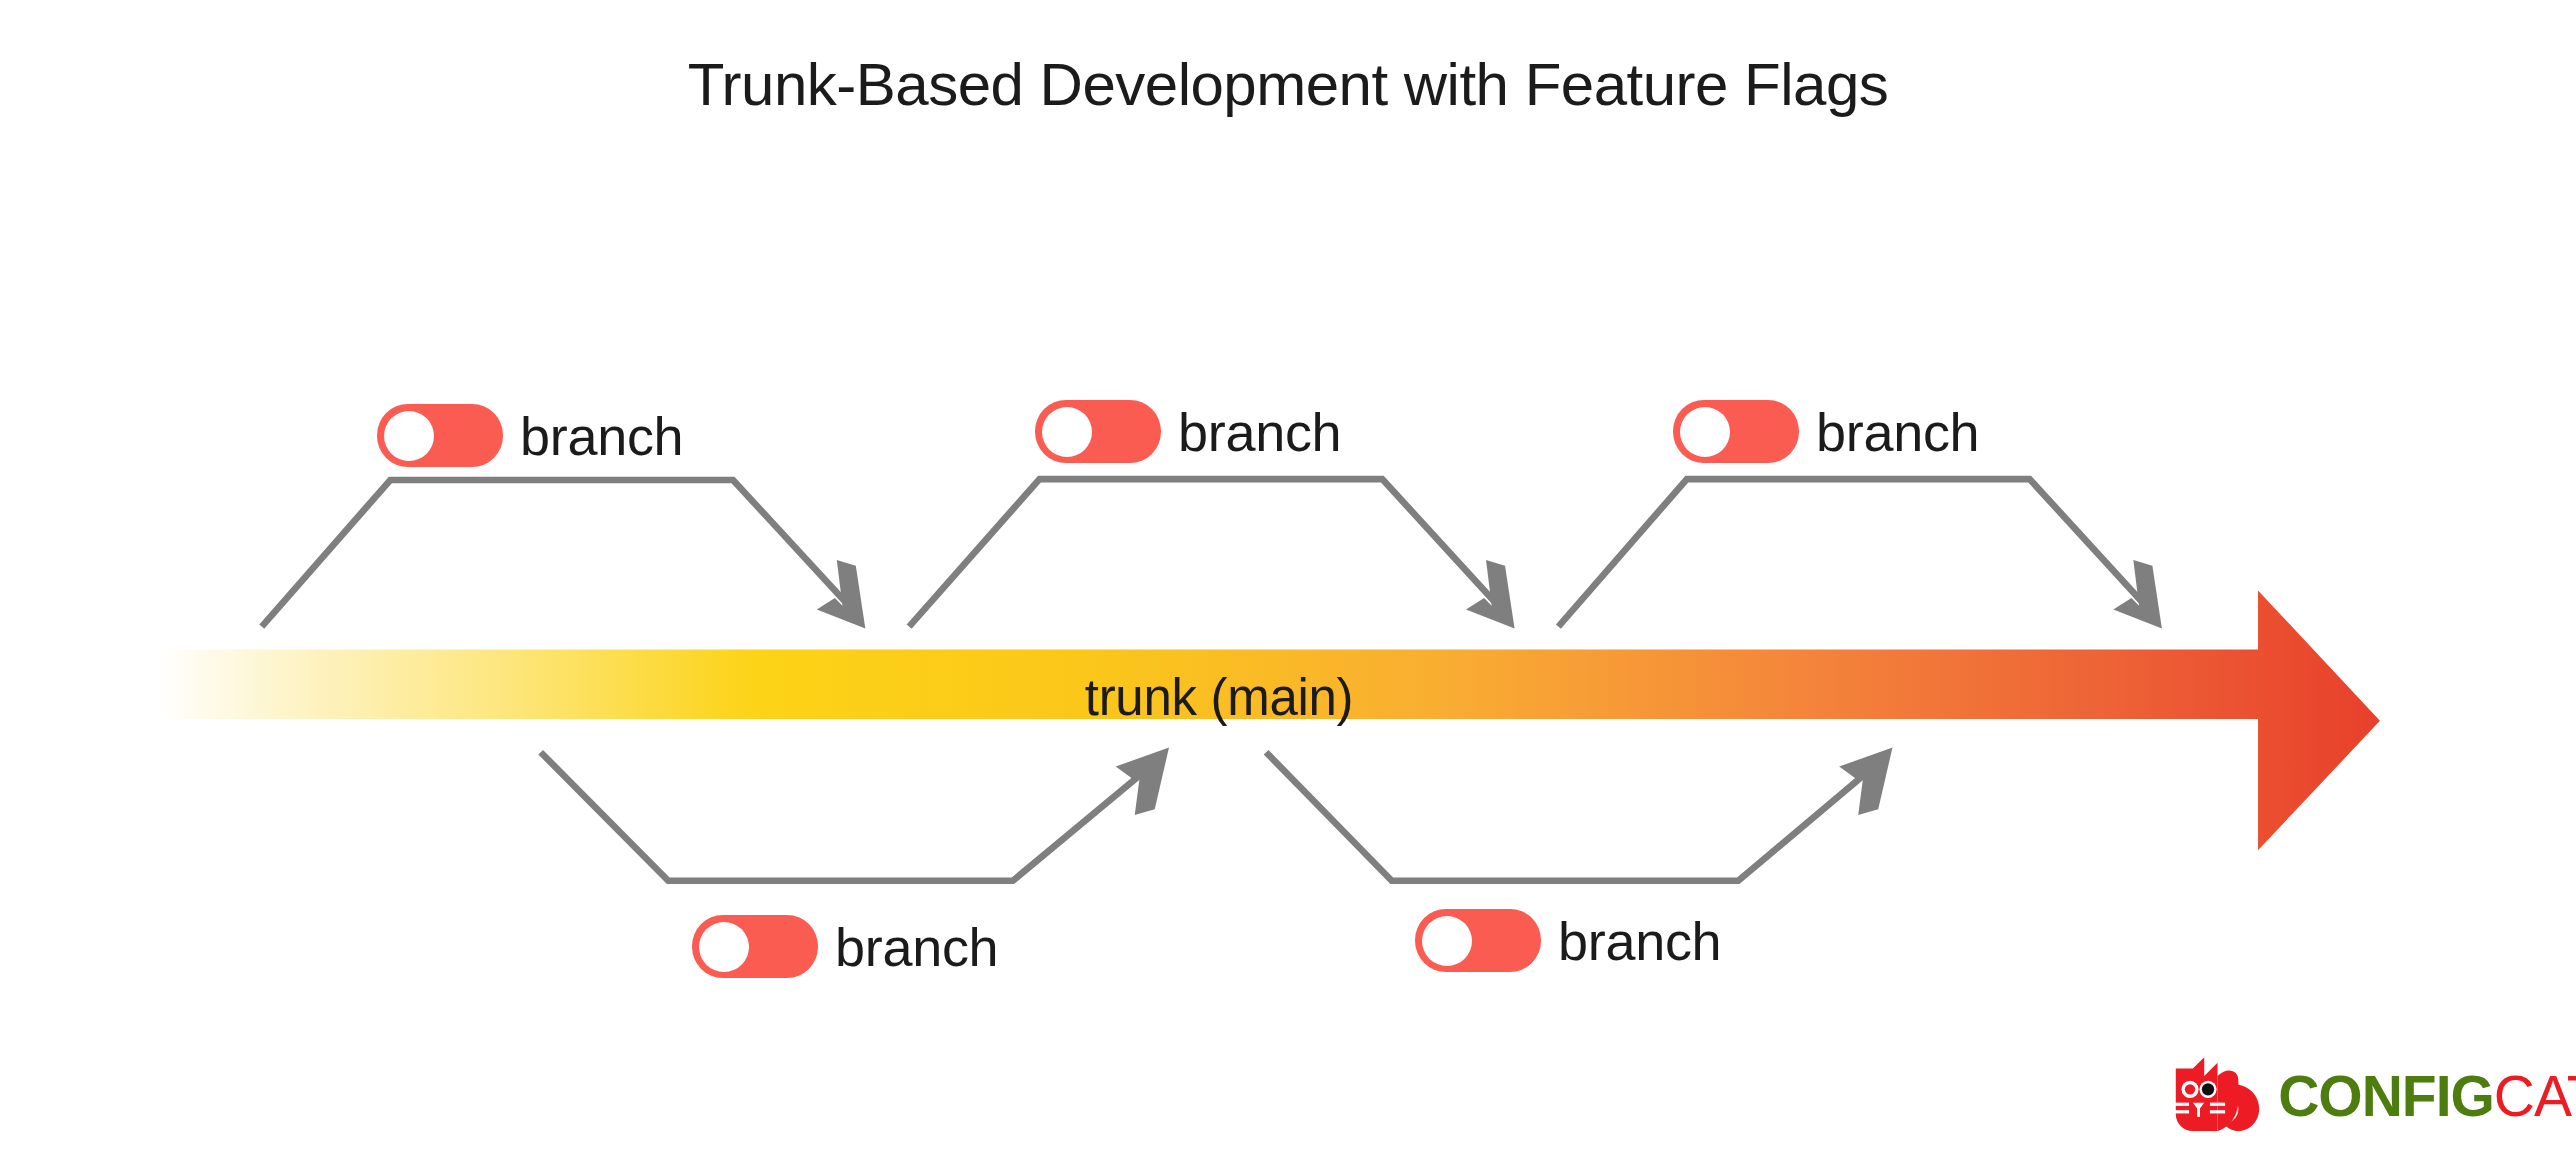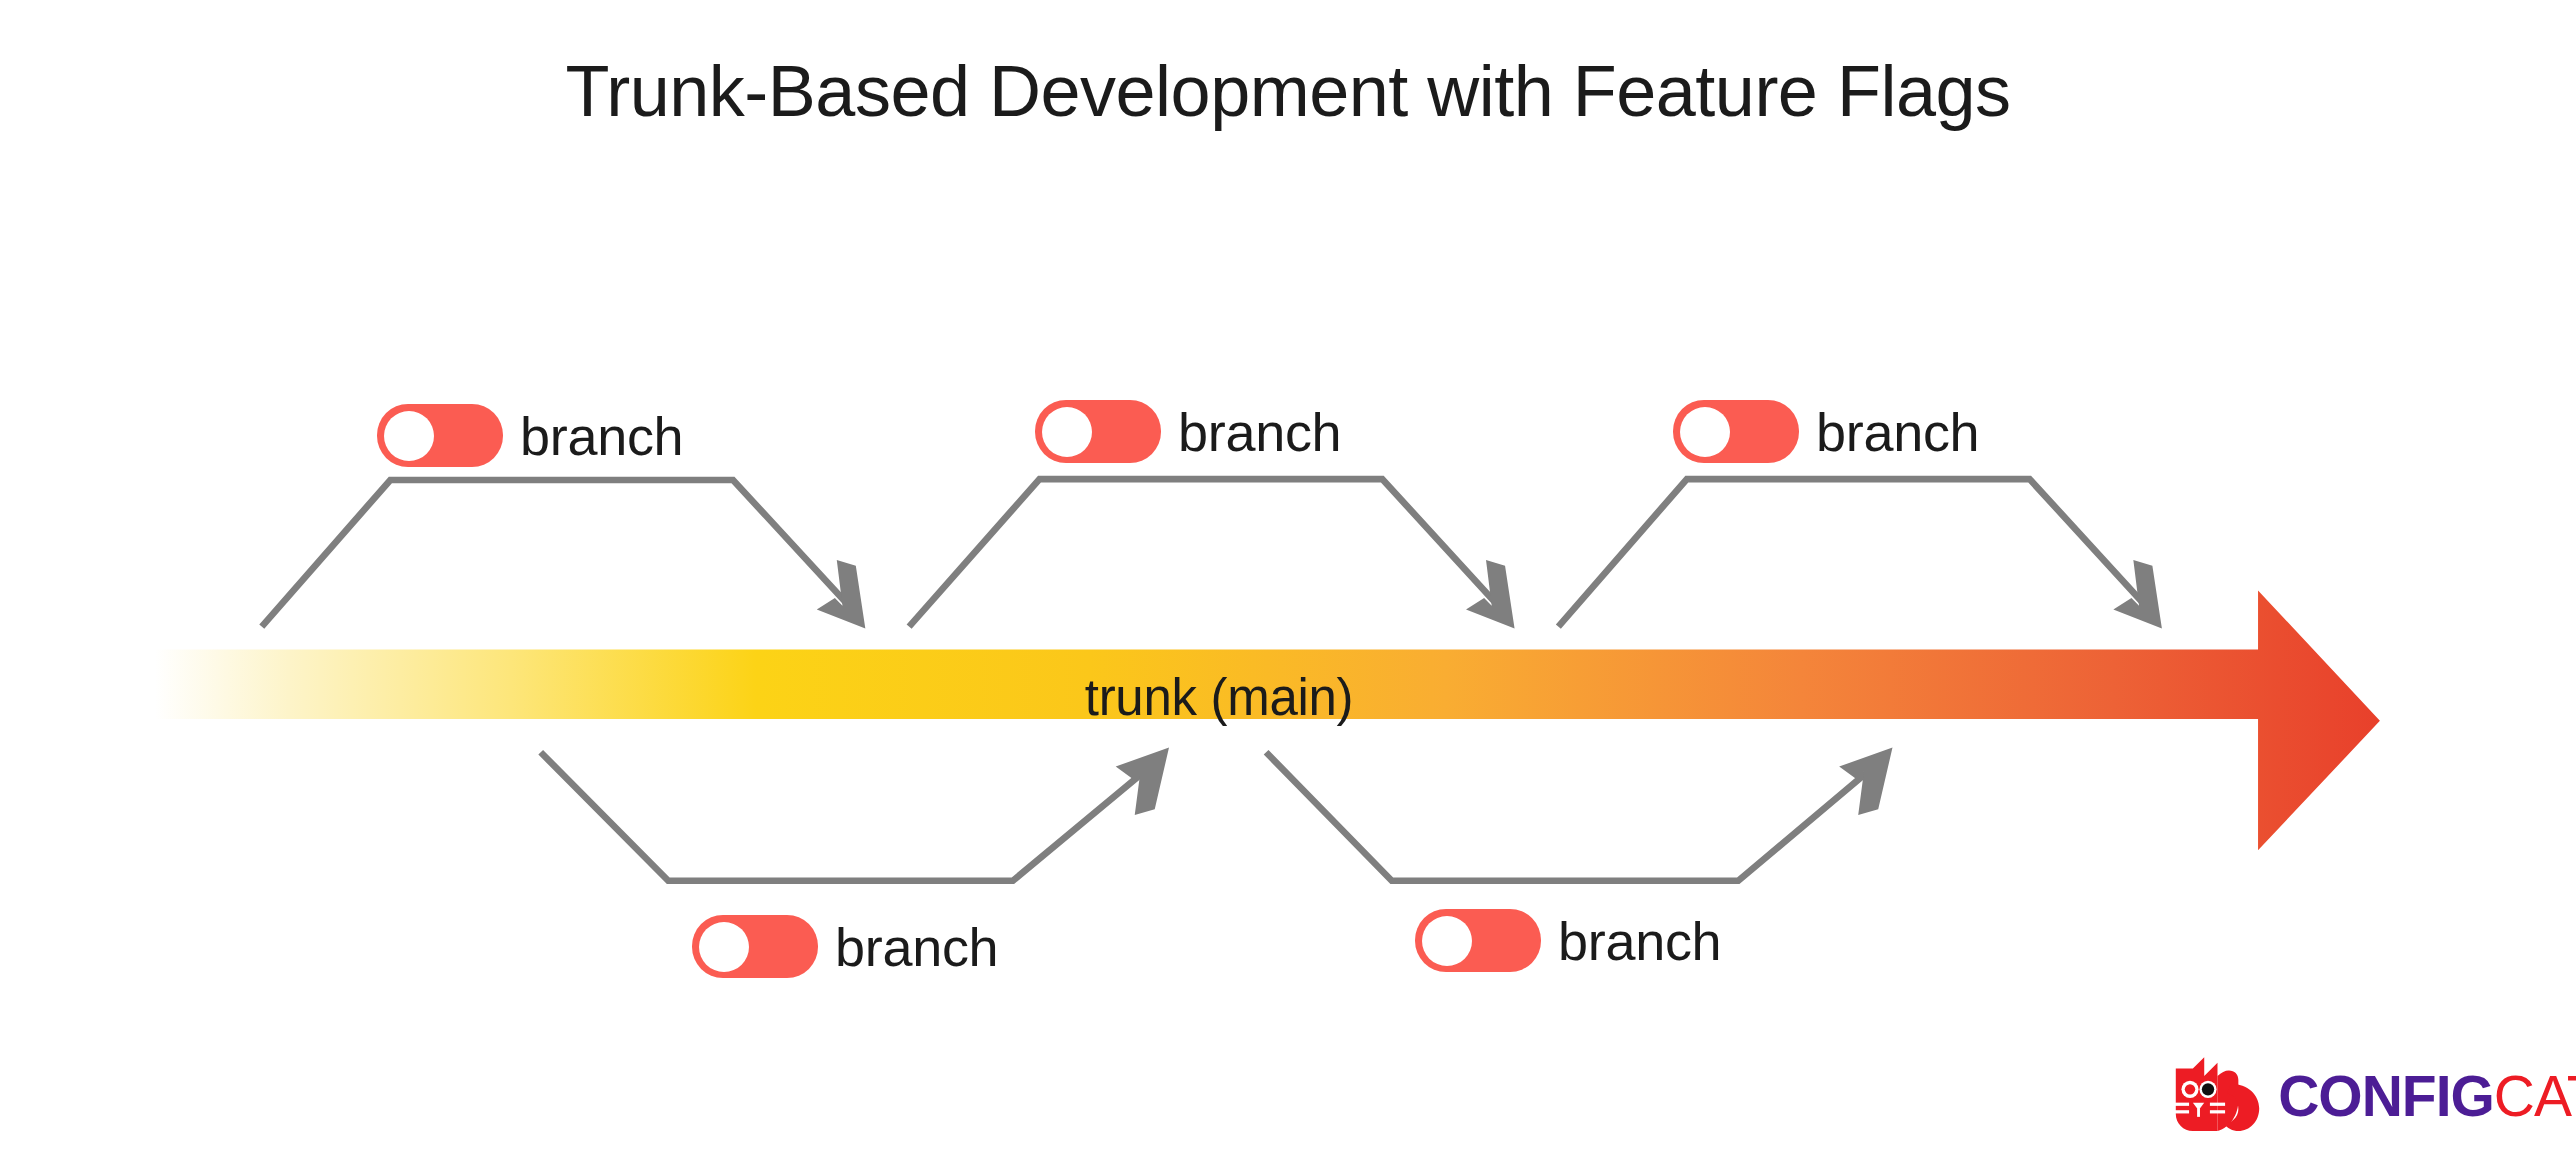--- a/index.html
+++ b/index.html
@@ -24,21 +24,21 @@
   }
 
   
   .page-title {
     position: absolute;
     left: 0;
     top: 50px;
     width: 2576px;
     text-align: center;
     font-family: "Liberation Sans", sans-serif;
-    font-size: 72px;
+    font-size: 60px;
     font-weight: 400;
     letter-spacing: -0.5px;
     color: #1b1b1b;
     white-space: nowrap;
   }
 
   
   #canvas {
     position: absolute;
     left: 0;
@@ -110,21 +110,21 @@
   .brand-wordmark {
     font-family: "Liberation Sans", sans-serif;
     font-size: 57px;
     letter-spacing: -1px;
     line-height: 1;
     display: flex;
     align-items: baseline;
   }
   .wm-config {
     font-weight: 700;
-    color: #4c1d95;
+    color: #4d7c0f;
   }
   .wm-cat {
     font-weight: 400;
     color: #ed1c24;
   }
 </style>
 </head>
 <body>
 
 <div id="diagram-root">

